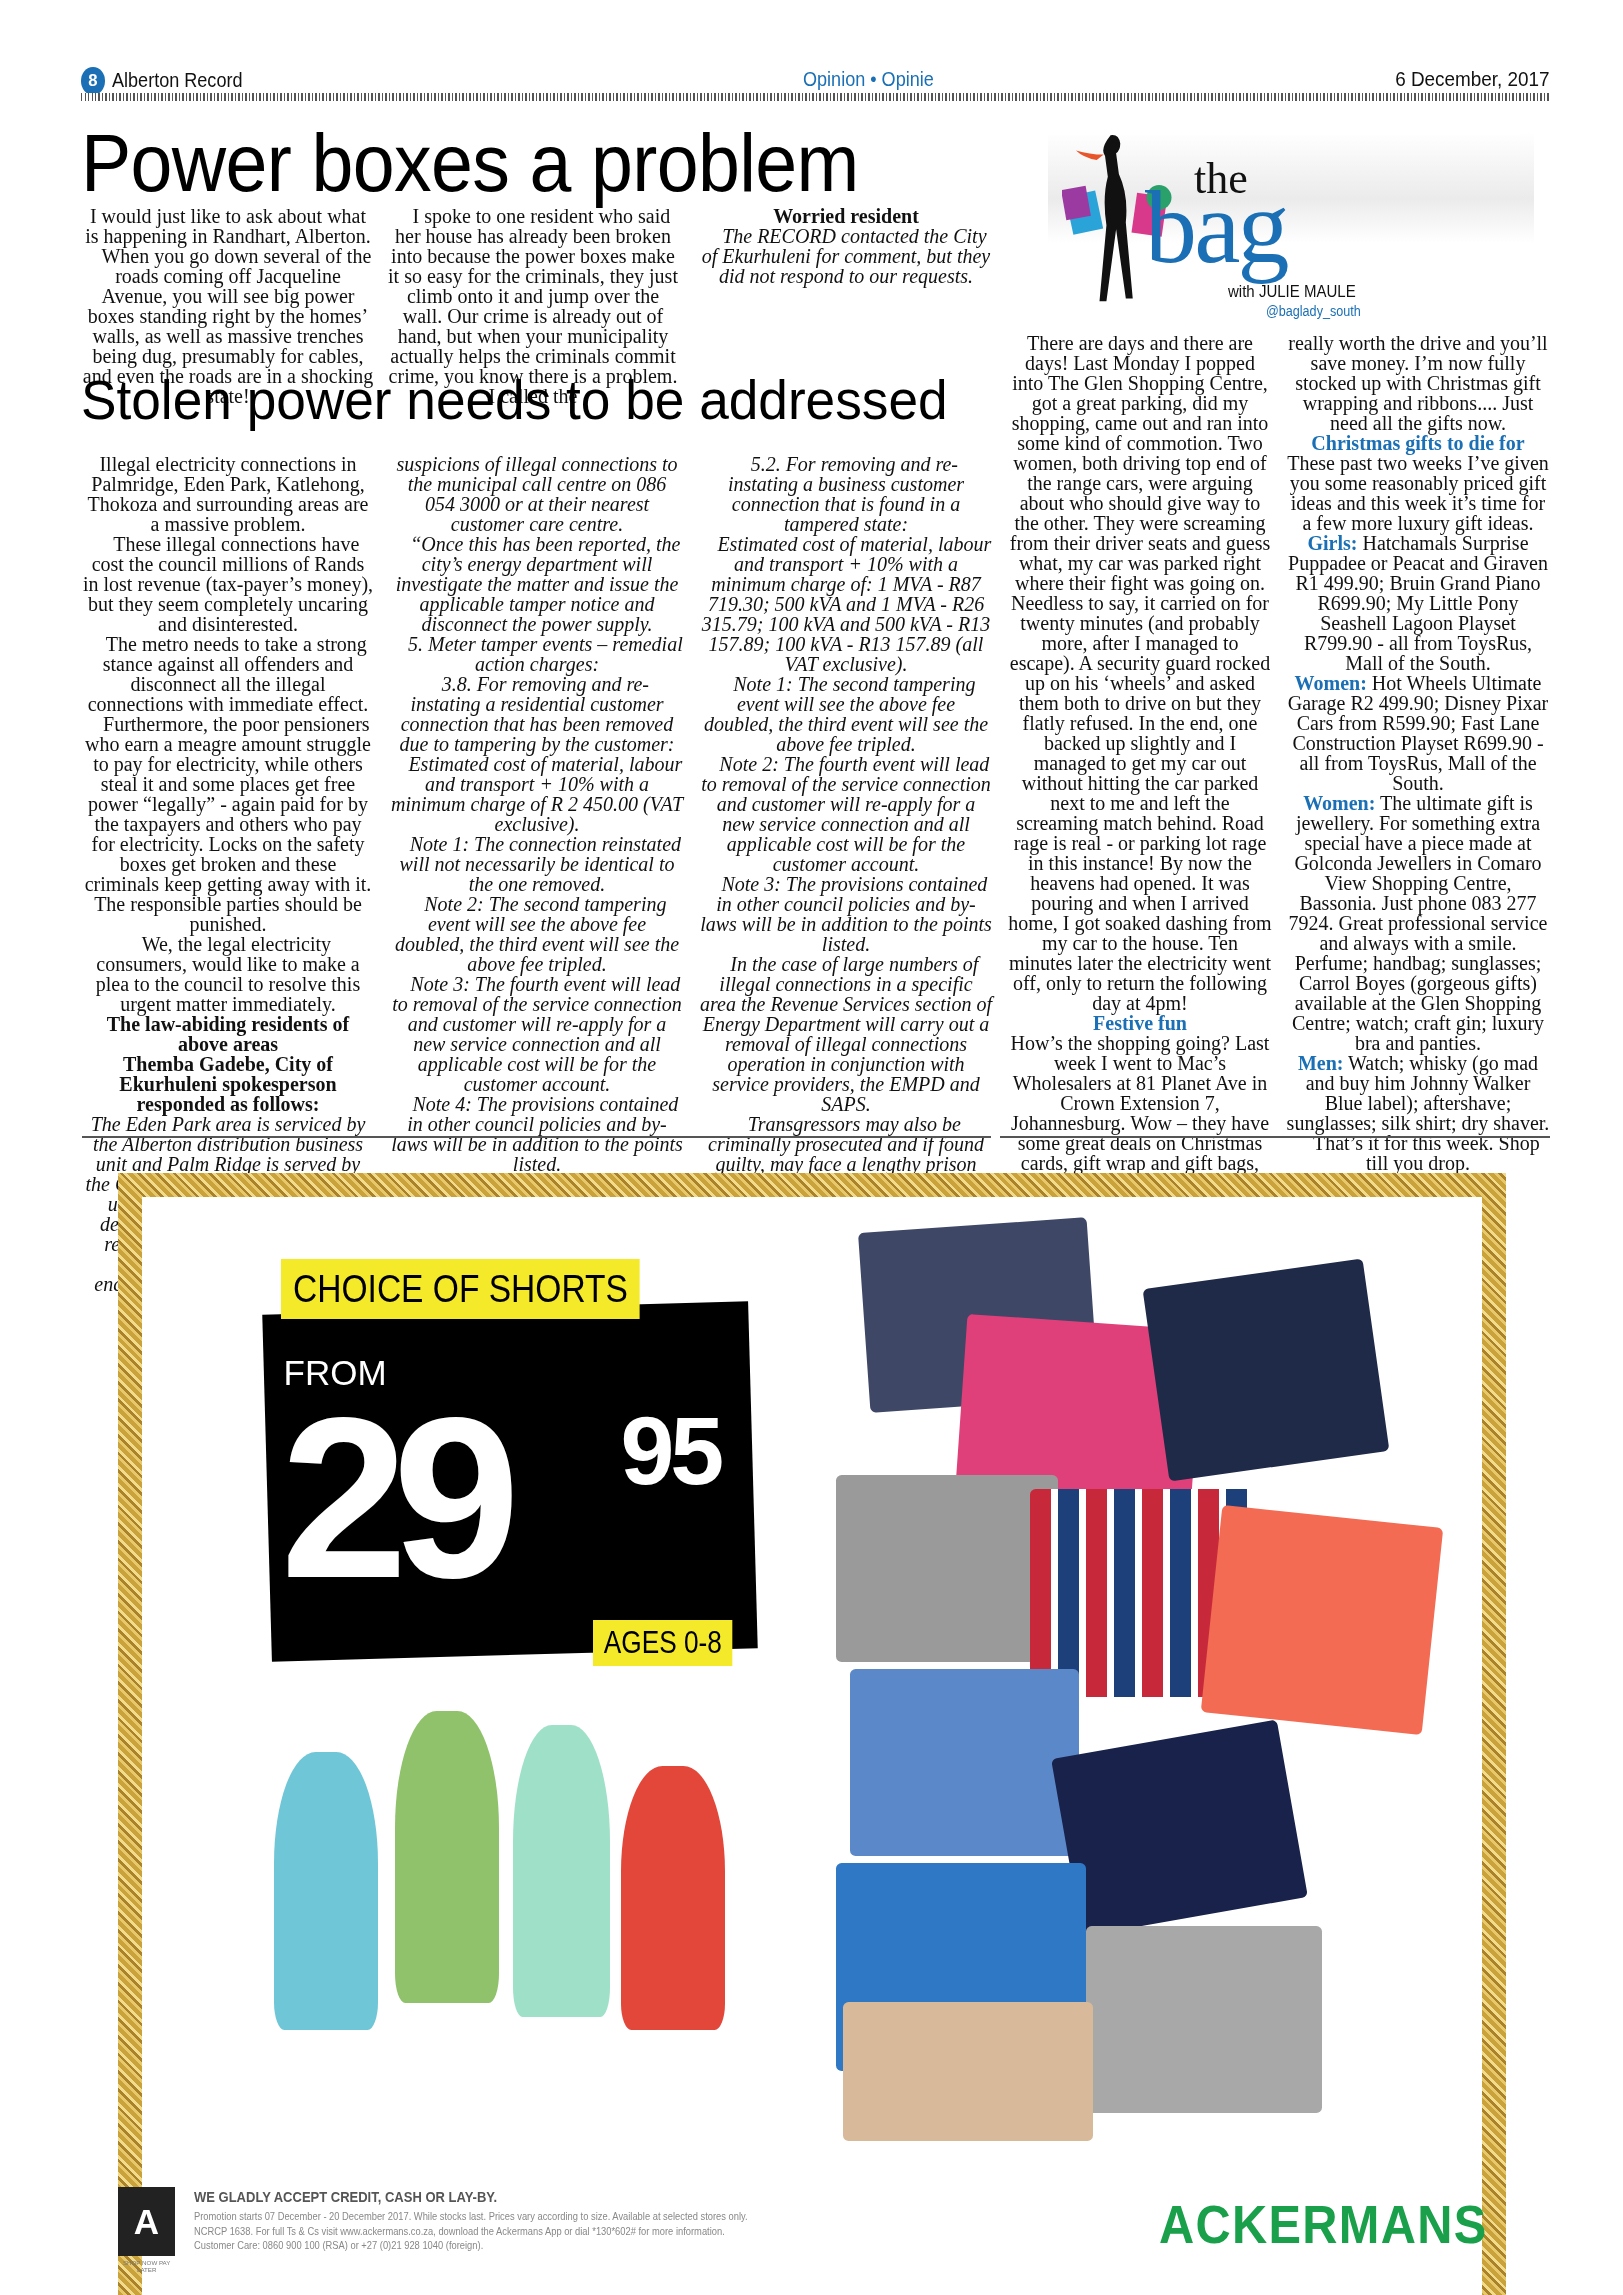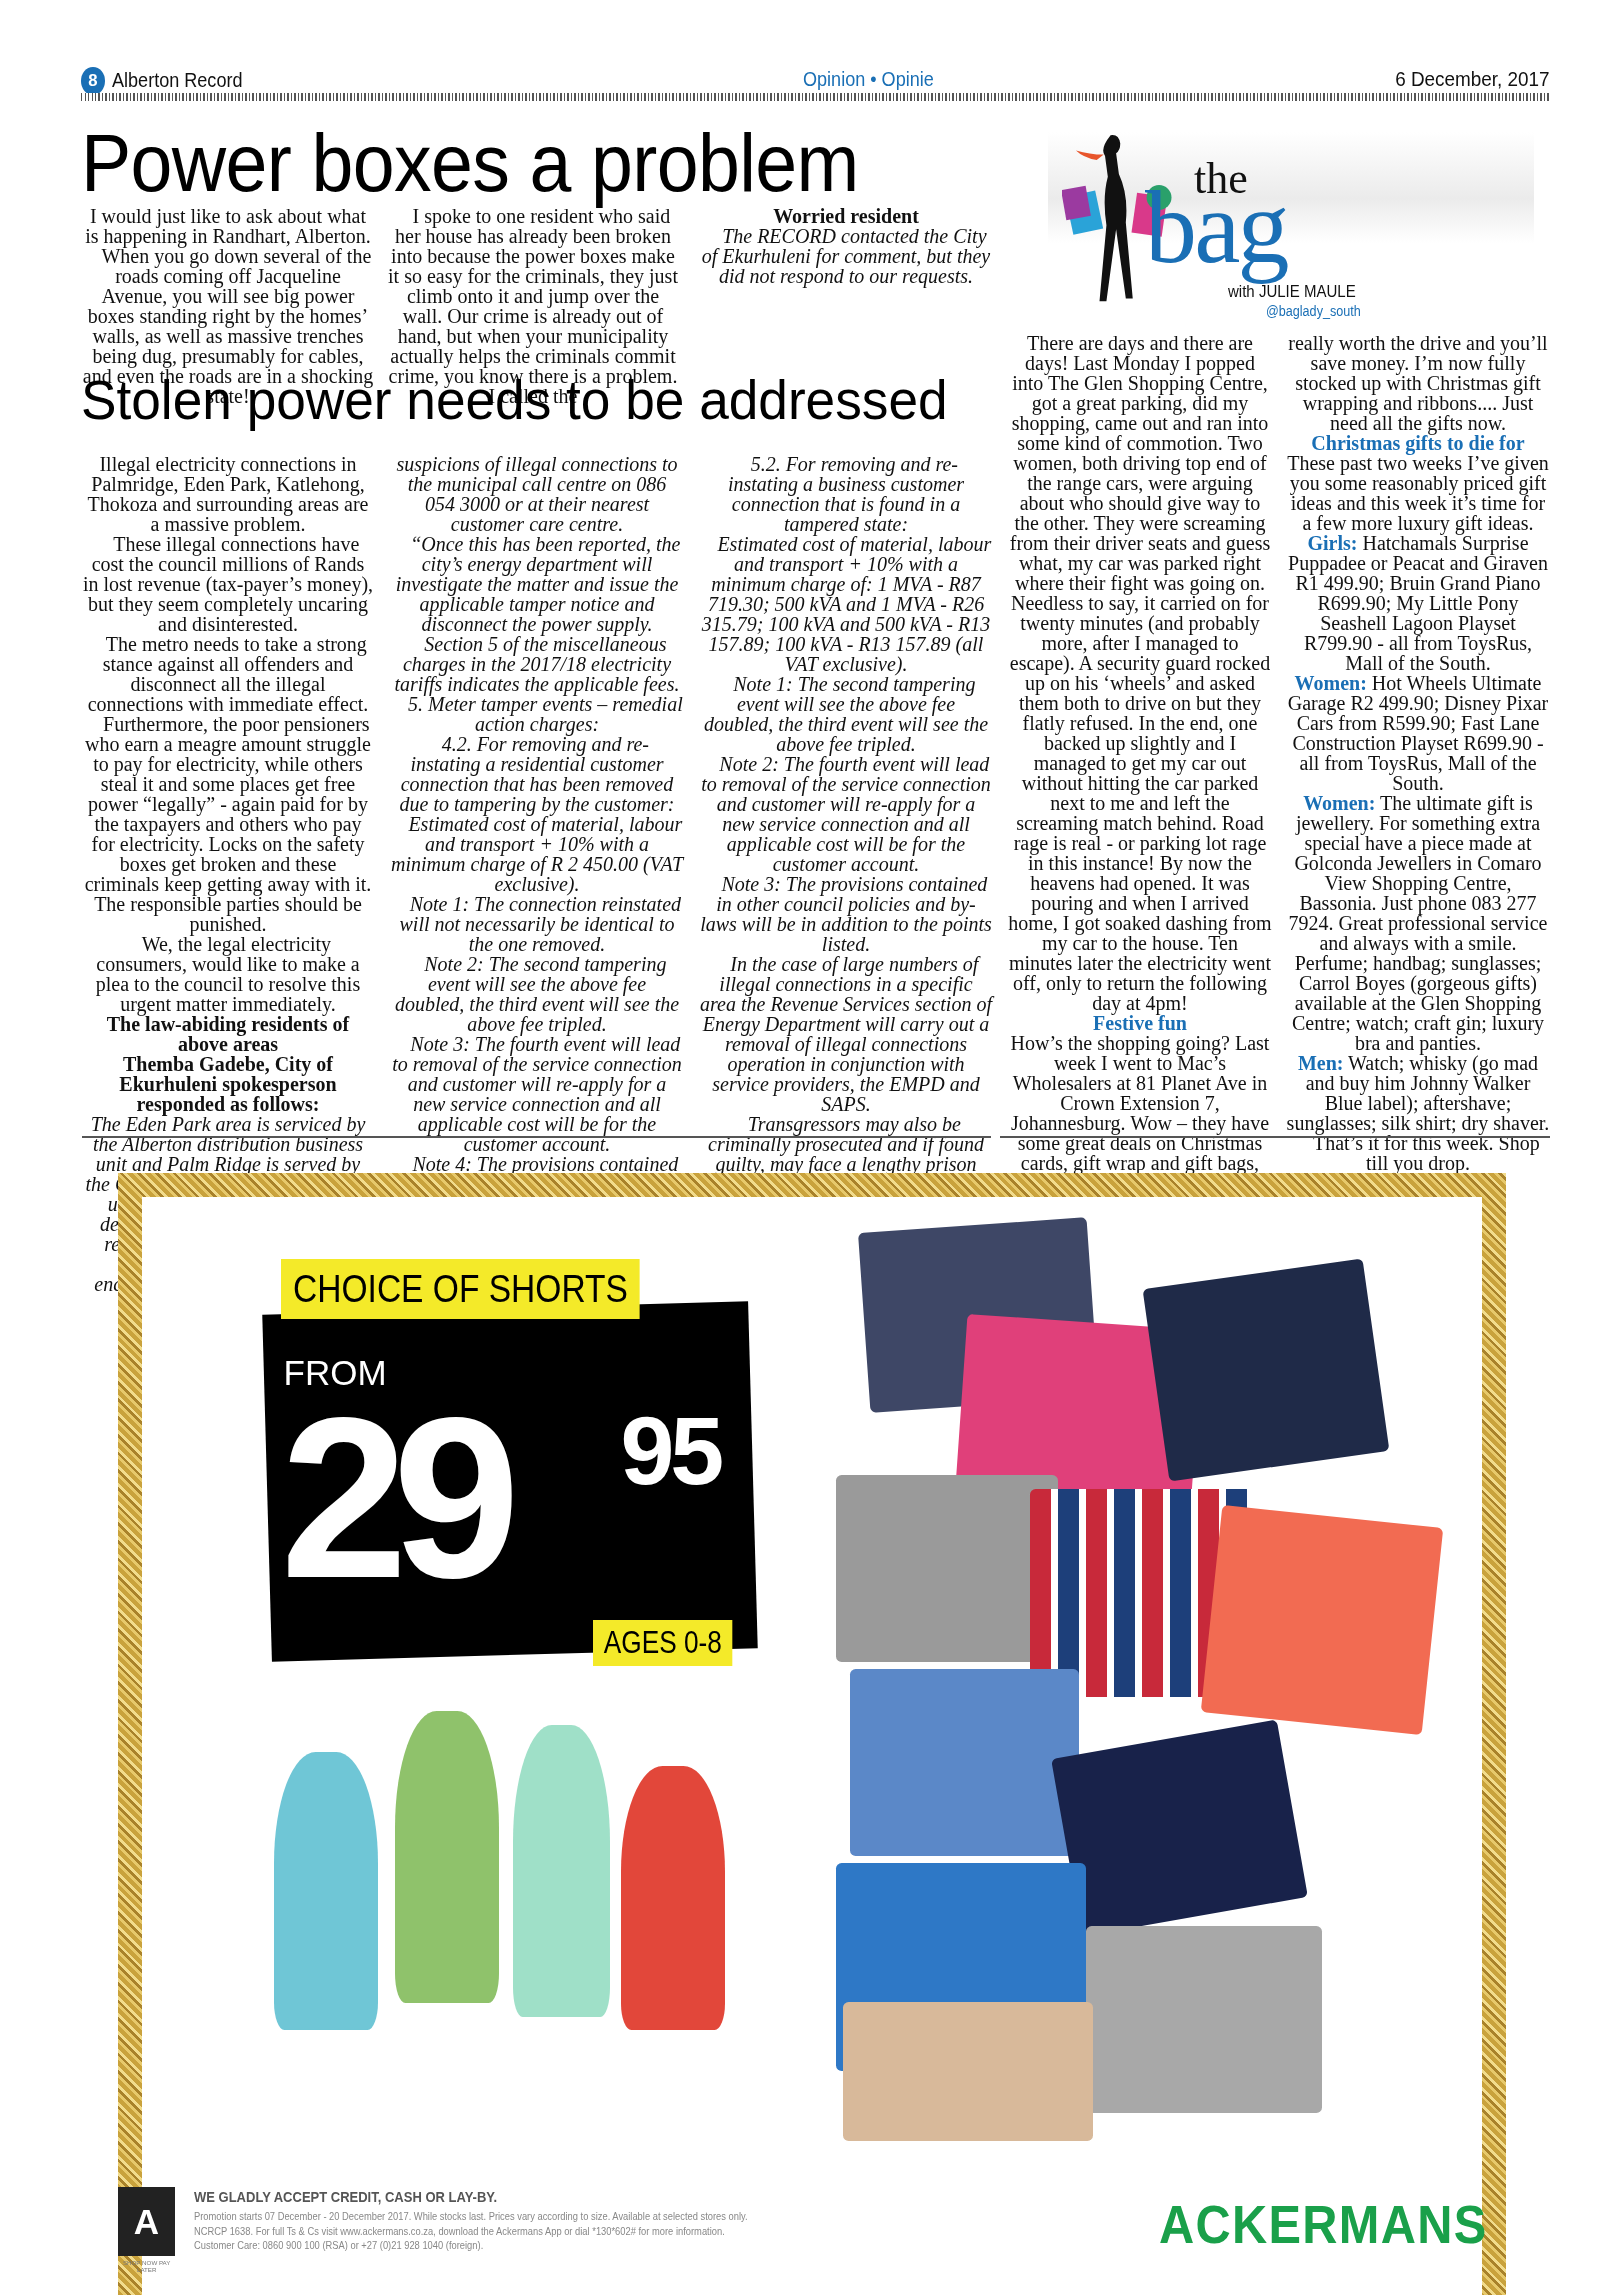--- a/index.html
+++ b/index.html
@@ -102,23 +102,22 @@
   <p class="ind">Furthermore, the poor pensioners who earn a meagre amount struggle to pay for electricity, while others steal it and some places get free power “legally” - again paid for by the taxpayers and others who pay for electricity. Locks on the safety boxes get broken and these criminals keep getting away with it. The responsible parties should be punished.</p>
   <p class="ind">We, the legal electricity consumers, would like to make a plea to the council to resolve this urgent matter immediately.</p>
   <p class="b">The law-abiding residents of above areas</p>
   <p class="b">Themba Gadebe, City of Ekurhuleni spokesperson responded as follows:</p>
   <p class="i">The Eden Park area is serviced by the Alberton distribution business unit and Palm Ridge is served by the Germiston distribution business unit; however, the principle in dealing with illegal connections remains the same for all areas.</p>
   <p class="i ind">The City of Ekurhuleni encourages its residents to report any allegations or</p>
 </div>
 <div class="col i" style="left:391px; top:447px; width:292px; font-style:italic;">
   <p>suspicions of illegal connections to the municipal call centre on 086 054 3000 or at their nearest customer care centre.</p>
   <p class="ind">“Once this has been reported, the city’s energy department will investigate the matter and issue the applicable tamper notice and disconnect the power supply.</p>
-  <p class="ind">Section 5 of the miscellaneous charges in the 2017/18 electricity tariffs indicates the applicable fees.</p>
   <p class="ind">5. Meter tamper events – remedial action charges:</p>
-  <p class="ind">4.2. For removing and re-instating a residential customer connection that has been removed due to tampering by the customer:</p>
+  <p class="ind">3.8. For removing and re-instating a residential customer connection that has been removed due to tampering by the customer:</p>
   <p class="ind">Estimated cost of material, labour and transport + 10% with a minimum charge of R 2 450.00 (VAT exclusive).</p>
   <p class="ind">Note 1: The connection reinstated will not necessarily be identical to the one removed.</p>
   <p class="ind">Note 2: The second tampering event will see the above fee doubled, the third event will see the above fee tripled.</p>
   <p class="ind">Note 3: The fourth event will lead to removal of the service connection and customer will re-apply for a new service connection and all applicable cost will be for the customer account.</p>
   <p class="ind">Note 4: The provisions contained in other council policies and by-laws will be in addition to the points listed.</p>
 </div>
 <div class="col" style="left:700px; top:447px; width:292px; font-style:italic;">
   <p class="ind">5.2. For removing and re-instating a business customer connection that is found in a tampered state:</p>
   <p class="ind">Estimated cost of material, labour and transport + 10% with a minimum charge of: 1 MVA - R87 719.30; 500 kVA and 1 MVA - R26 315.79; 100 kVA and 500 kVA - R13 157.89; 100 kVA - R13 157.89 (all VAT exclusive).</p>
   <p class="ind">Note 1: The second tampering event will see the above fee doubled, the third event will see the above fee tripled.</p>

